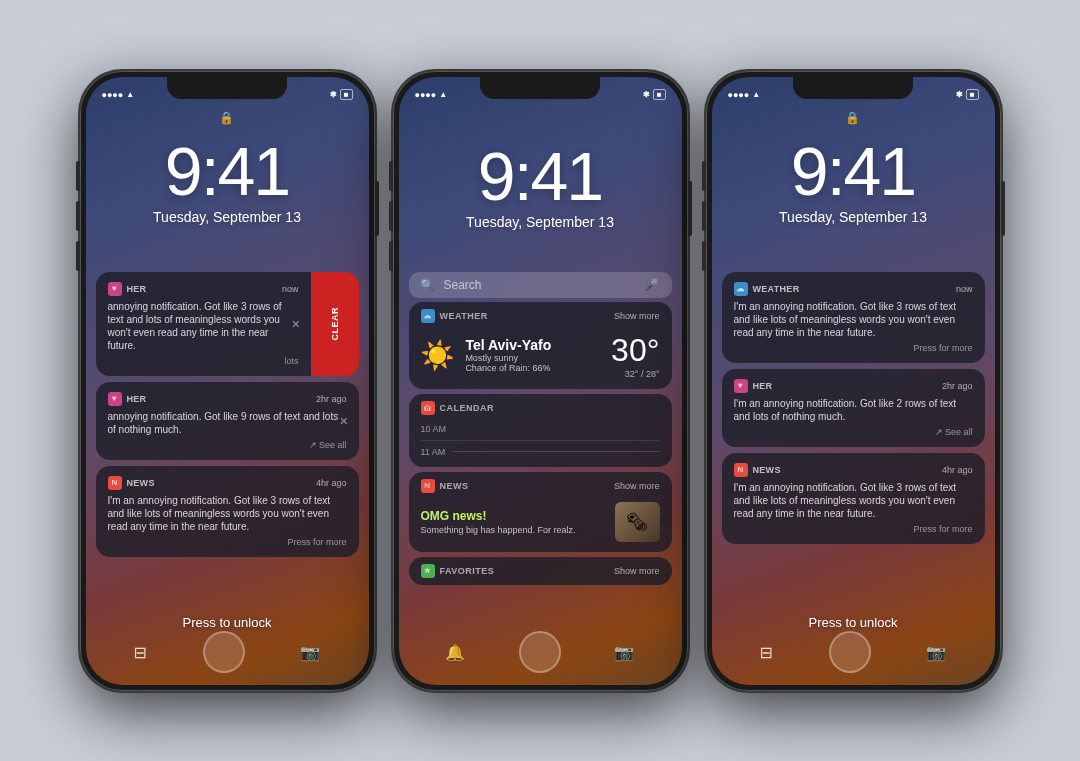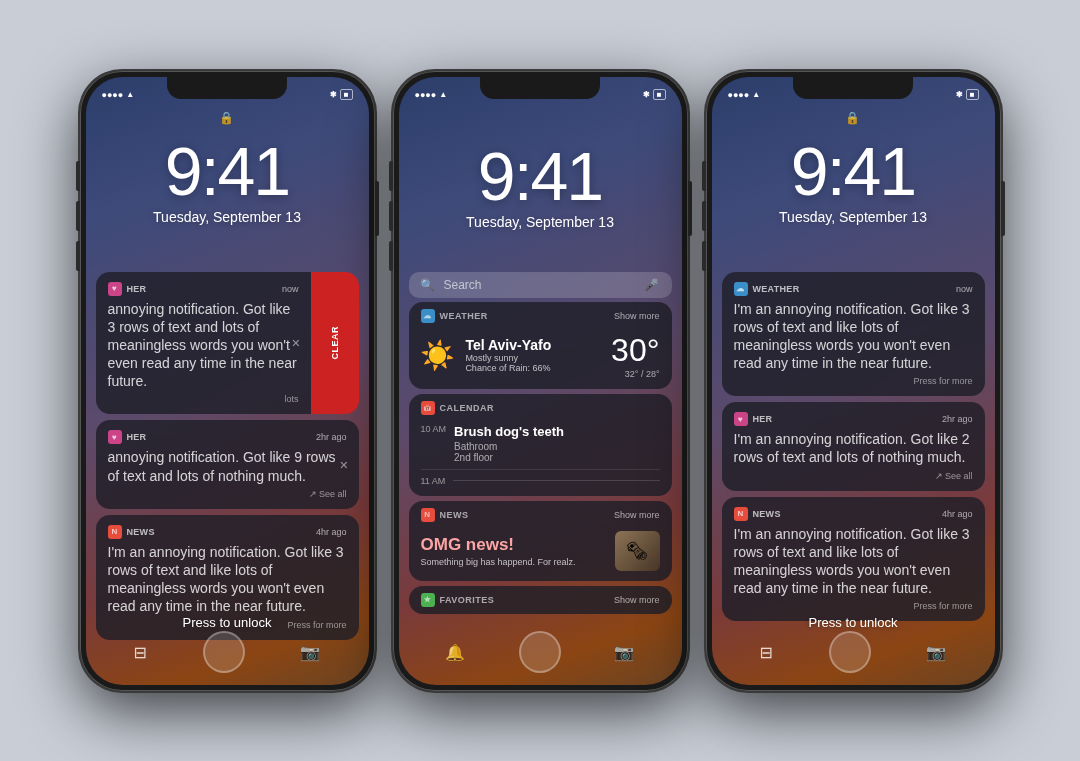--- a/index.html
+++ b/index.html
@@ -174,21 +174,21 @@
       display: flex;
       align-items: center;
       justify-content: center;
       font-size: 8px;
     }
     .notif-time {
       font-size: 9px;
       color: rgba(255,255,255,0.6);
     }
     .notif-body {
-      font-size: 14px;
+      font-size: 10px;
       color: rgba(255,255,255,0.8);
       line-height: 1.3;
     }
     .notif-footer {
       display: flex;
       justify-content: flex-end;
       margin-top: 4px;
     }
     .notif-press {
       font-size: 9px;
@@ -322,21 +322,21 @@
     .cal-line { flex: 1; height: 1px; background: rgba(255,255,255,0.15); }
 
     
     .news-content {
       display: flex;
       align-items: center;
       gap: 8px;
       padding: 5px 12px 10px;
     }
     .news-text { flex: 1; }
-    .news-title { font-size: 17px; font-weight: 600; color: #fca5a5; margin-bottom: 2px; }
+    .news-title { font-size: 12px; font-weight: 600; color: #bef264; margin-bottom: 2px; }
     .news-desc { font-size: 9px; color: rgba(255,255,255,0.7); }
     .news-img {
       width: 45px;
       height: 40px;
       border-radius: 6px;
       background: linear-gradient(135deg, #8b7355, #4a3728);
       flex-shrink: 0;
       overflow: hidden;
       display: flex;
       align-items: center;
@@ -526,25 +526,20 @@
             <div class="widget-app-name">
               <div class="notif-app-icon app-icon-calendar" style="font-size:7px;">📅</div>
               <span>CALENDAR</span>
             </div>
           </div>
           <div class="calendar-content">
             <div style="display:flex;align-items:flex-start;gap:8px;">
               <div>
                 <div class="cal-time">10 AM</div>
               </div>
-              <div style="flex:1;">
-                <div class="cal-event-title">Brush dog's teeth</div>
-                <div class="cal-event-detail">Bathroom</div>
-                <div class="cal-event-detail">2nd floor</div>
-              </div>
             </div>
             <div class="cal-time-line">
               <span class="cal-time">11 AM</span>
               <div class="cal-line"></div>
             </div>
           </div>
         </div>
 
         <div class="widget">
           <div class="widget-header">

